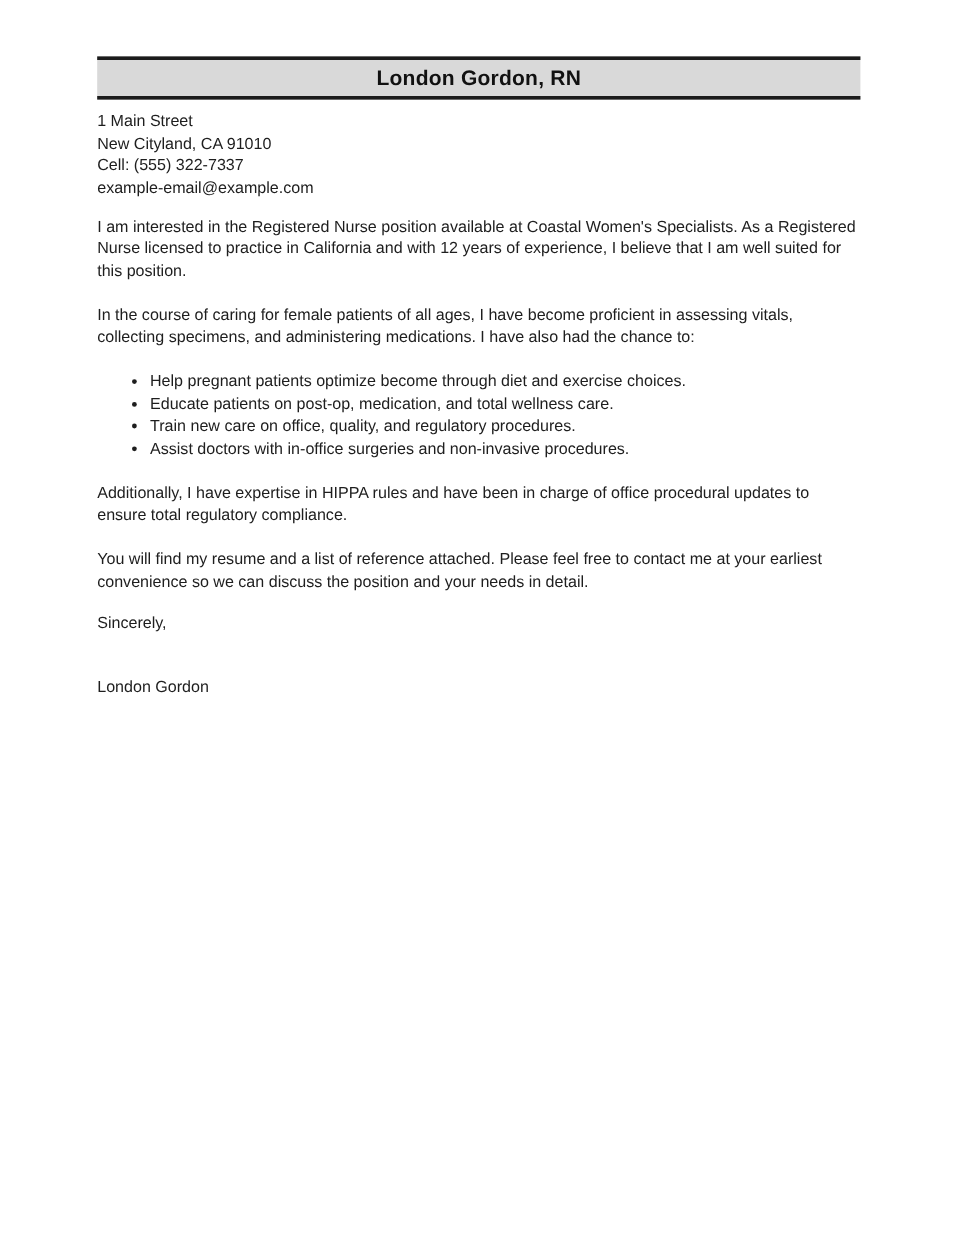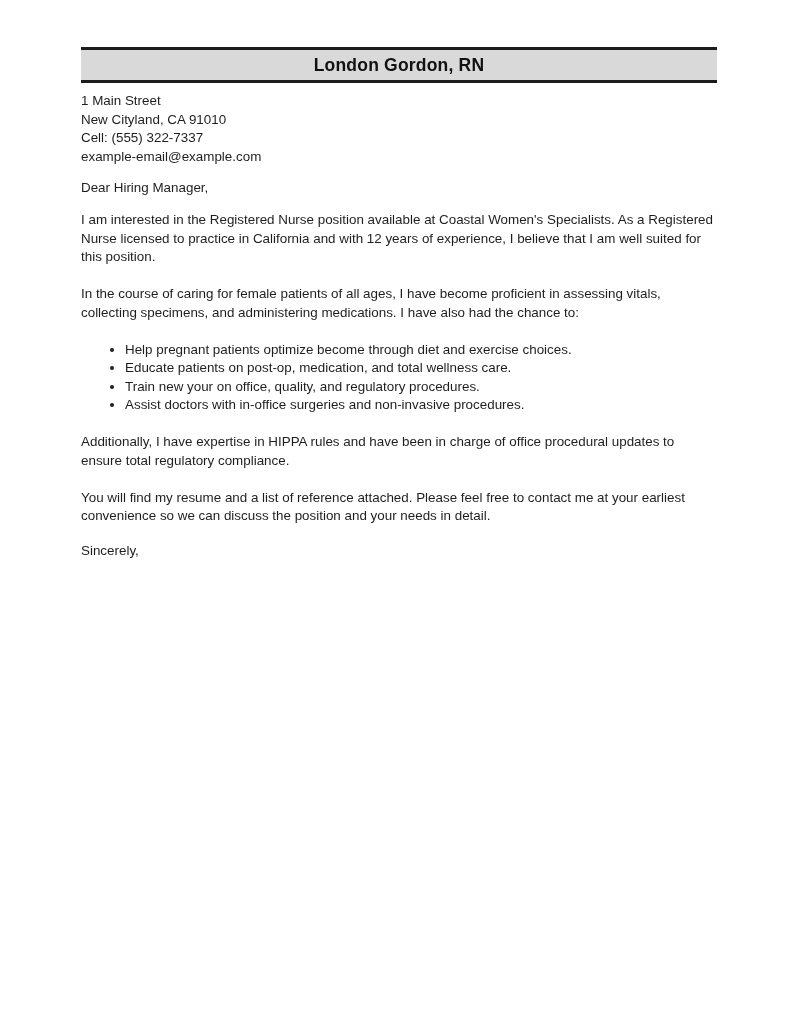--- a/index.html
+++ b/index.html
@@ -64,34 +64,34 @@
       <h1>London Gordon, RN</h1>
     </header>
 
     <div class="contact">
       <p>1 Main Street</p>
       <p>New Cityland, CA 91010</p>
       <p>Cell: (555) 322-7337</p>
       <p>example-email@example.com</p>
     </div>
 
-    <p class="salutation">Dear Hiring Manager,</p>
 
     <p class="para-first">I am interested in the Registered Nurse position available at Coastal Women's Specialists. As a Registered Nurse licensed to practice in California and with 12 years of experience, I believe that I am well suited for this position.</p>
 
     <p class="para">In the course of caring for female patients of all ages, I have become proficient in assessing vitals, collecting specimens, and administering medications. I have also had the chance to:</p>
 
     <ul class="skills">
       <li>Help pregnant patients optimize become through diet and exercise choices.</li>
       <li>Educate patients on post-op, medication, and total wellness care.</li>
-      <li>Train new your on office, quality, and regulatory procedures.</li>
+      <li>Train new care on office, quality, and regulatory procedures.</li>
       <li>Assist doctors with in-office surgeries and non-invasive procedures.</li>
     </ul>
 
     <p class="para">Additionally, I have expertise in HIPPA rules and have been in charge of office procedural updates to ensure total regulatory compliance.</p>
 
     <p class="para">You will find my resume and a list of reference attached. Please feel free to contact me at your earliest convenience so we can discuss the position and your needs in detail.</p>
 
     <p class="closing">Sincerely,</p>
 
+    <p class="signature">London Gordon</p>
 
   </div>
 </div>
 
 </body></html>

